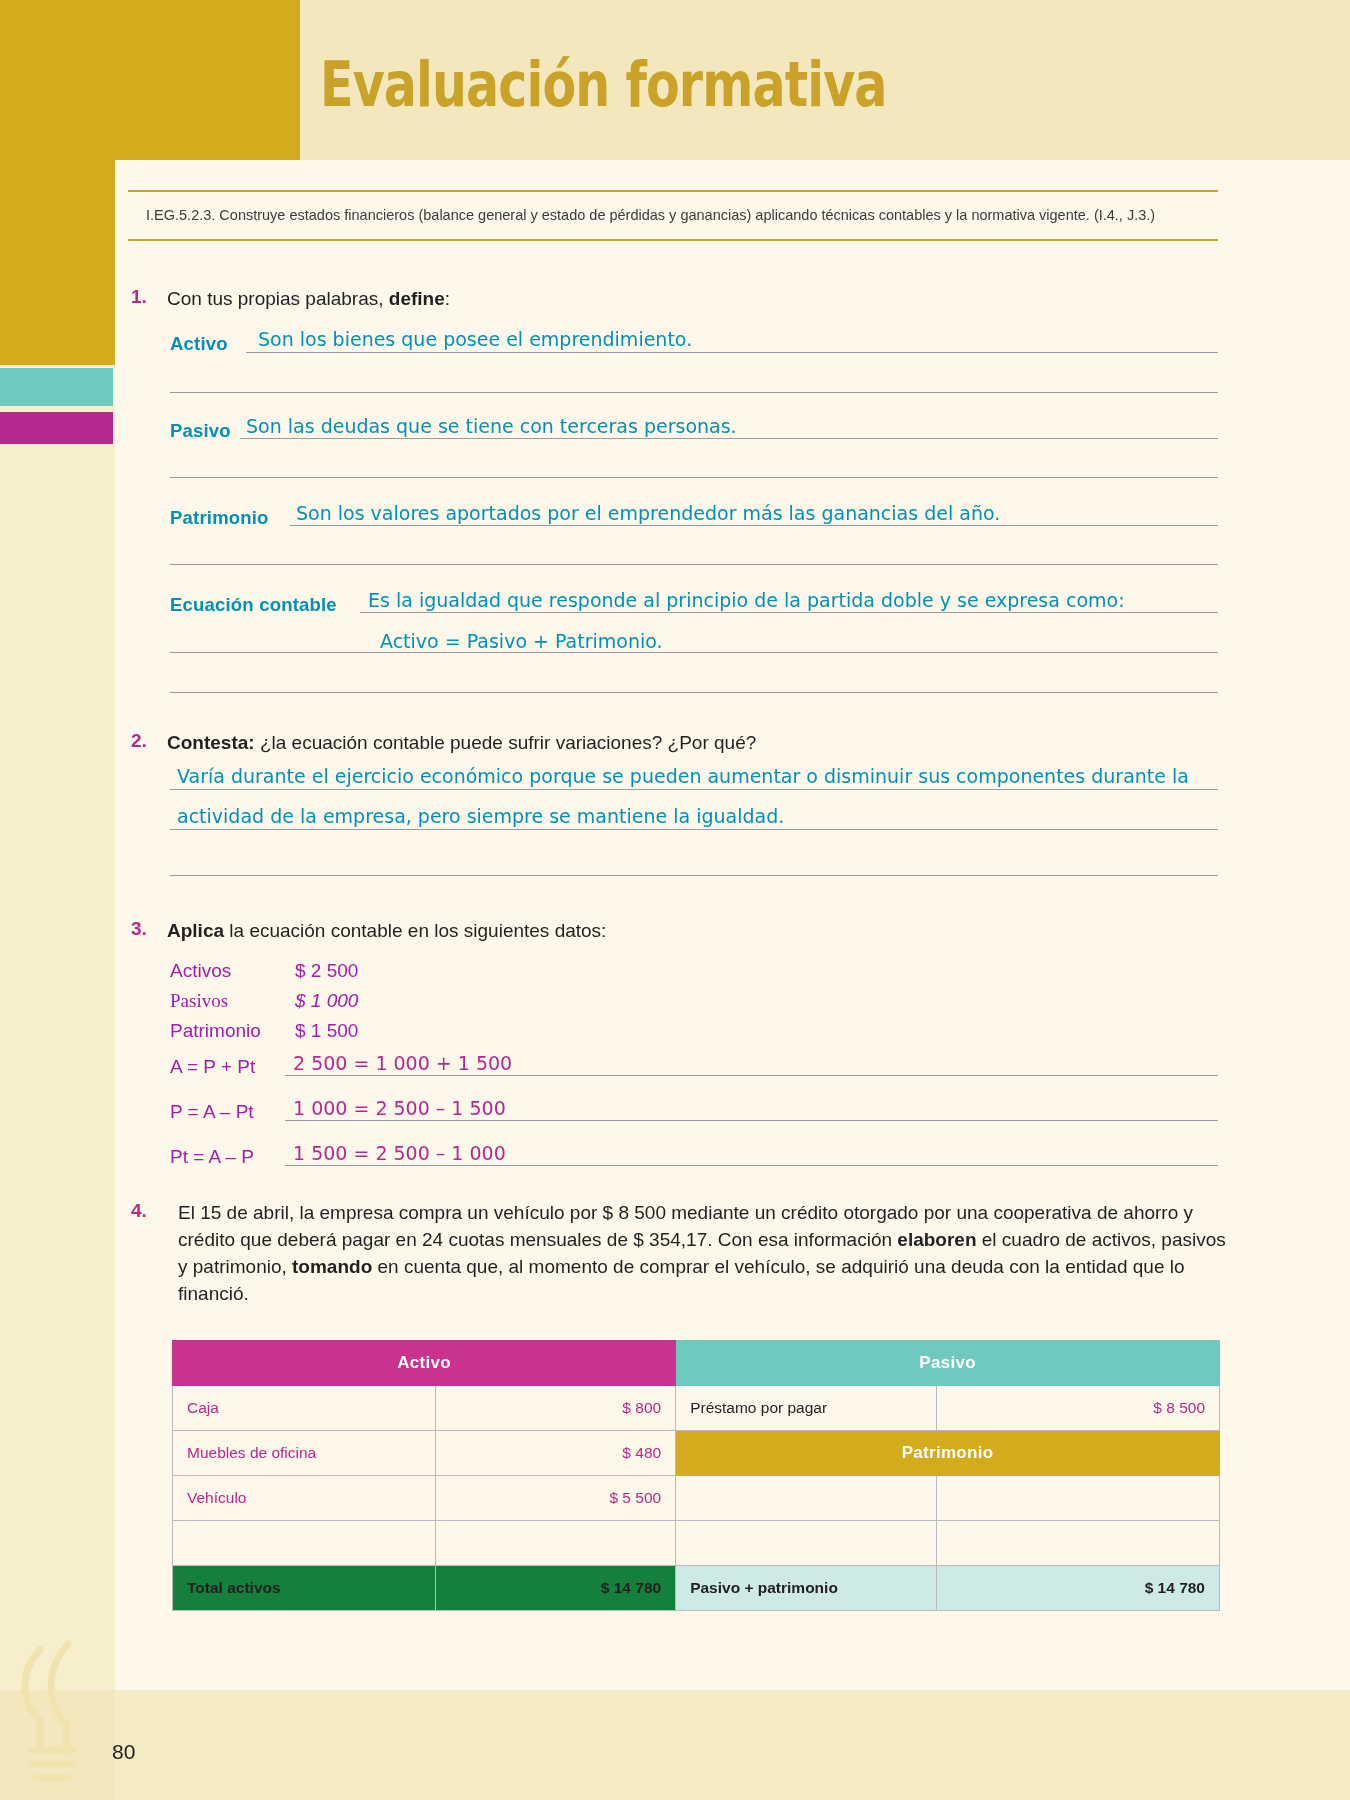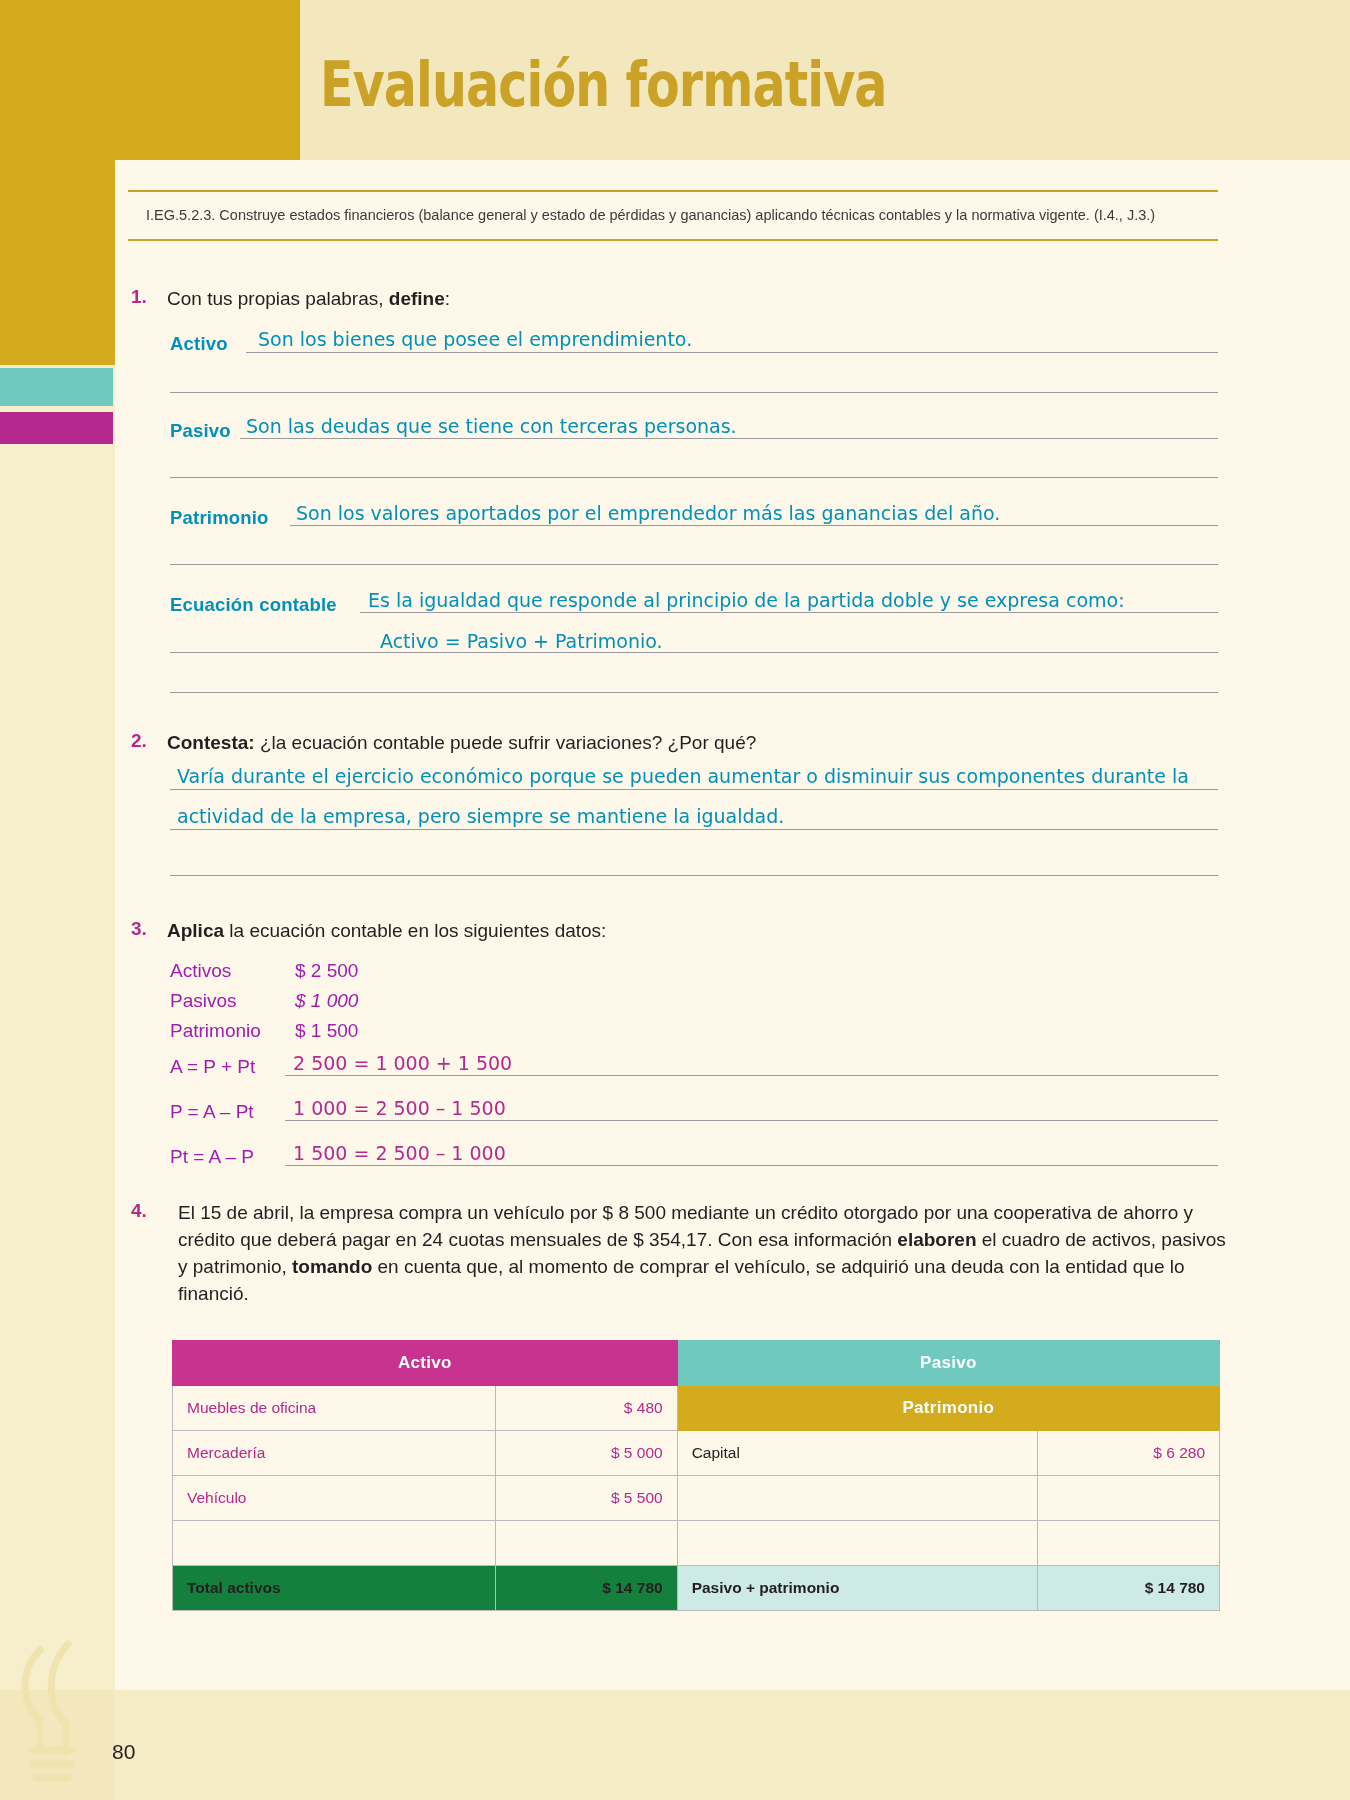--- a/index.html
+++ b/index.html
@@ -255,21 +255,21 @@
 <div class="hand" style="left:177px; top:805px;">actividad de la empresa, pero siempre se mantiene la igualdad.</div>
 <div class="rule" style="left:170px; top:875px; width:1048px;"></div>
 
 <div class="qnum" style="left:131px; top:918px;">3.</div>
 <div class="qtext" style="left:167px; top:918px;">
   <b>Aplica</b><span> la ecuación contable en los siguientes datos:</span>
 </div>
 
 <div class="mono-data" style="left:170px; top:960px;">Activos</div>
 <div class="mono-data" style="left:295px; top:960px;">$ 2 500</div>
-<div class="mono-data" style="left:170px; top:990px;">Pasivos</div>
+<div class="mono-data" style="left:170px; top:990px;font-family:Liberation Serif, serif;">Pasivos</div>
 <div class="mono-data" style="left:295px; top:990px;font-style:italic;">$ 1 000</div>
 <div class="mono-data" style="left:170px; top:1020px;">Patrimonio</div>
 <div class="mono-data" style="left:295px; top:1020px;">$ 1 500</div>
 
 <div class="mono-data" style="left:170px; top:1056px;">A = P + Pt</div>
 <div class="rule" style="left:285px; top:1075px; width:933px;"></div>
 <div class="hand-magenta" style="left:293px; top:1052px;">2 500 = 1 000 + 1 500</div>
 
 <div class="mono-data" style="left:170px; top:1101px;">P = A – Pt</div>
 <div class="rule" style="left:285px; top:1120px; width:933px;"></div>
@@ -284,29 +284,29 @@
   <span>El 15 de abril, la empresa compra un vehículo por $ 8 500 mediante un crédito otorgado por una cooperativa de ahorro y crédito que deberá pagar en 24 cuotas mensuales de $ 354,17. Con esa información </span><b>elaboren</b><span> el cuadro de activos, pasivos y patrimonio, </span><b>tomando</b><span> en cuenta que, al momento de comprar el vehículo, se adquirió una deuda con la entidad que lo financió.</span>
 </div>
 
 <table class="tbl">
   <tbody>
       <tr>
     <th class="th-activo" colspan="2">Activo</th>
     <th class="th-pasivo" colspan="2">Pasivo</th>
   </tr>
   <tr>
+    <td class="cell-name" style="width:258px;">Caja</td>
+    <td class="cell-num" style="width:236px;">$ 800</td>
+    <td class="cell-name-dark" style="width:256px;">Préstamo por pagar</td>
+    <td class="cell-num" style="width:278px;">$ 8 500</td>
+  </tr>
+  <tr>
     <td class="cell-name">Muebles de oficina</td>
     <td class="cell-num">$ 480</td>
     <td class="th-patrimonio" colspan="2">Patrimonio</td>
-  </tr>
-  <tr>
-    <td class="cell-name">Mercadería</td>
-    <td class="cell-num">$ 5 000</td>
-    <td class="cell-name-dark">Capital</td>
-    <td class="cell-num">$ 6 280</td>
   </tr>
   <tr>
     <td class="cell-name">Vehículo</td>
     <td class="cell-num">$ 5 500</td>
     <td class="cell-name-dark"></td>
     <td class="cell-num"></td>
   </tr>
   <tr>
     <td class="cell-name"></td>
     <td class="cell-num"></td>

